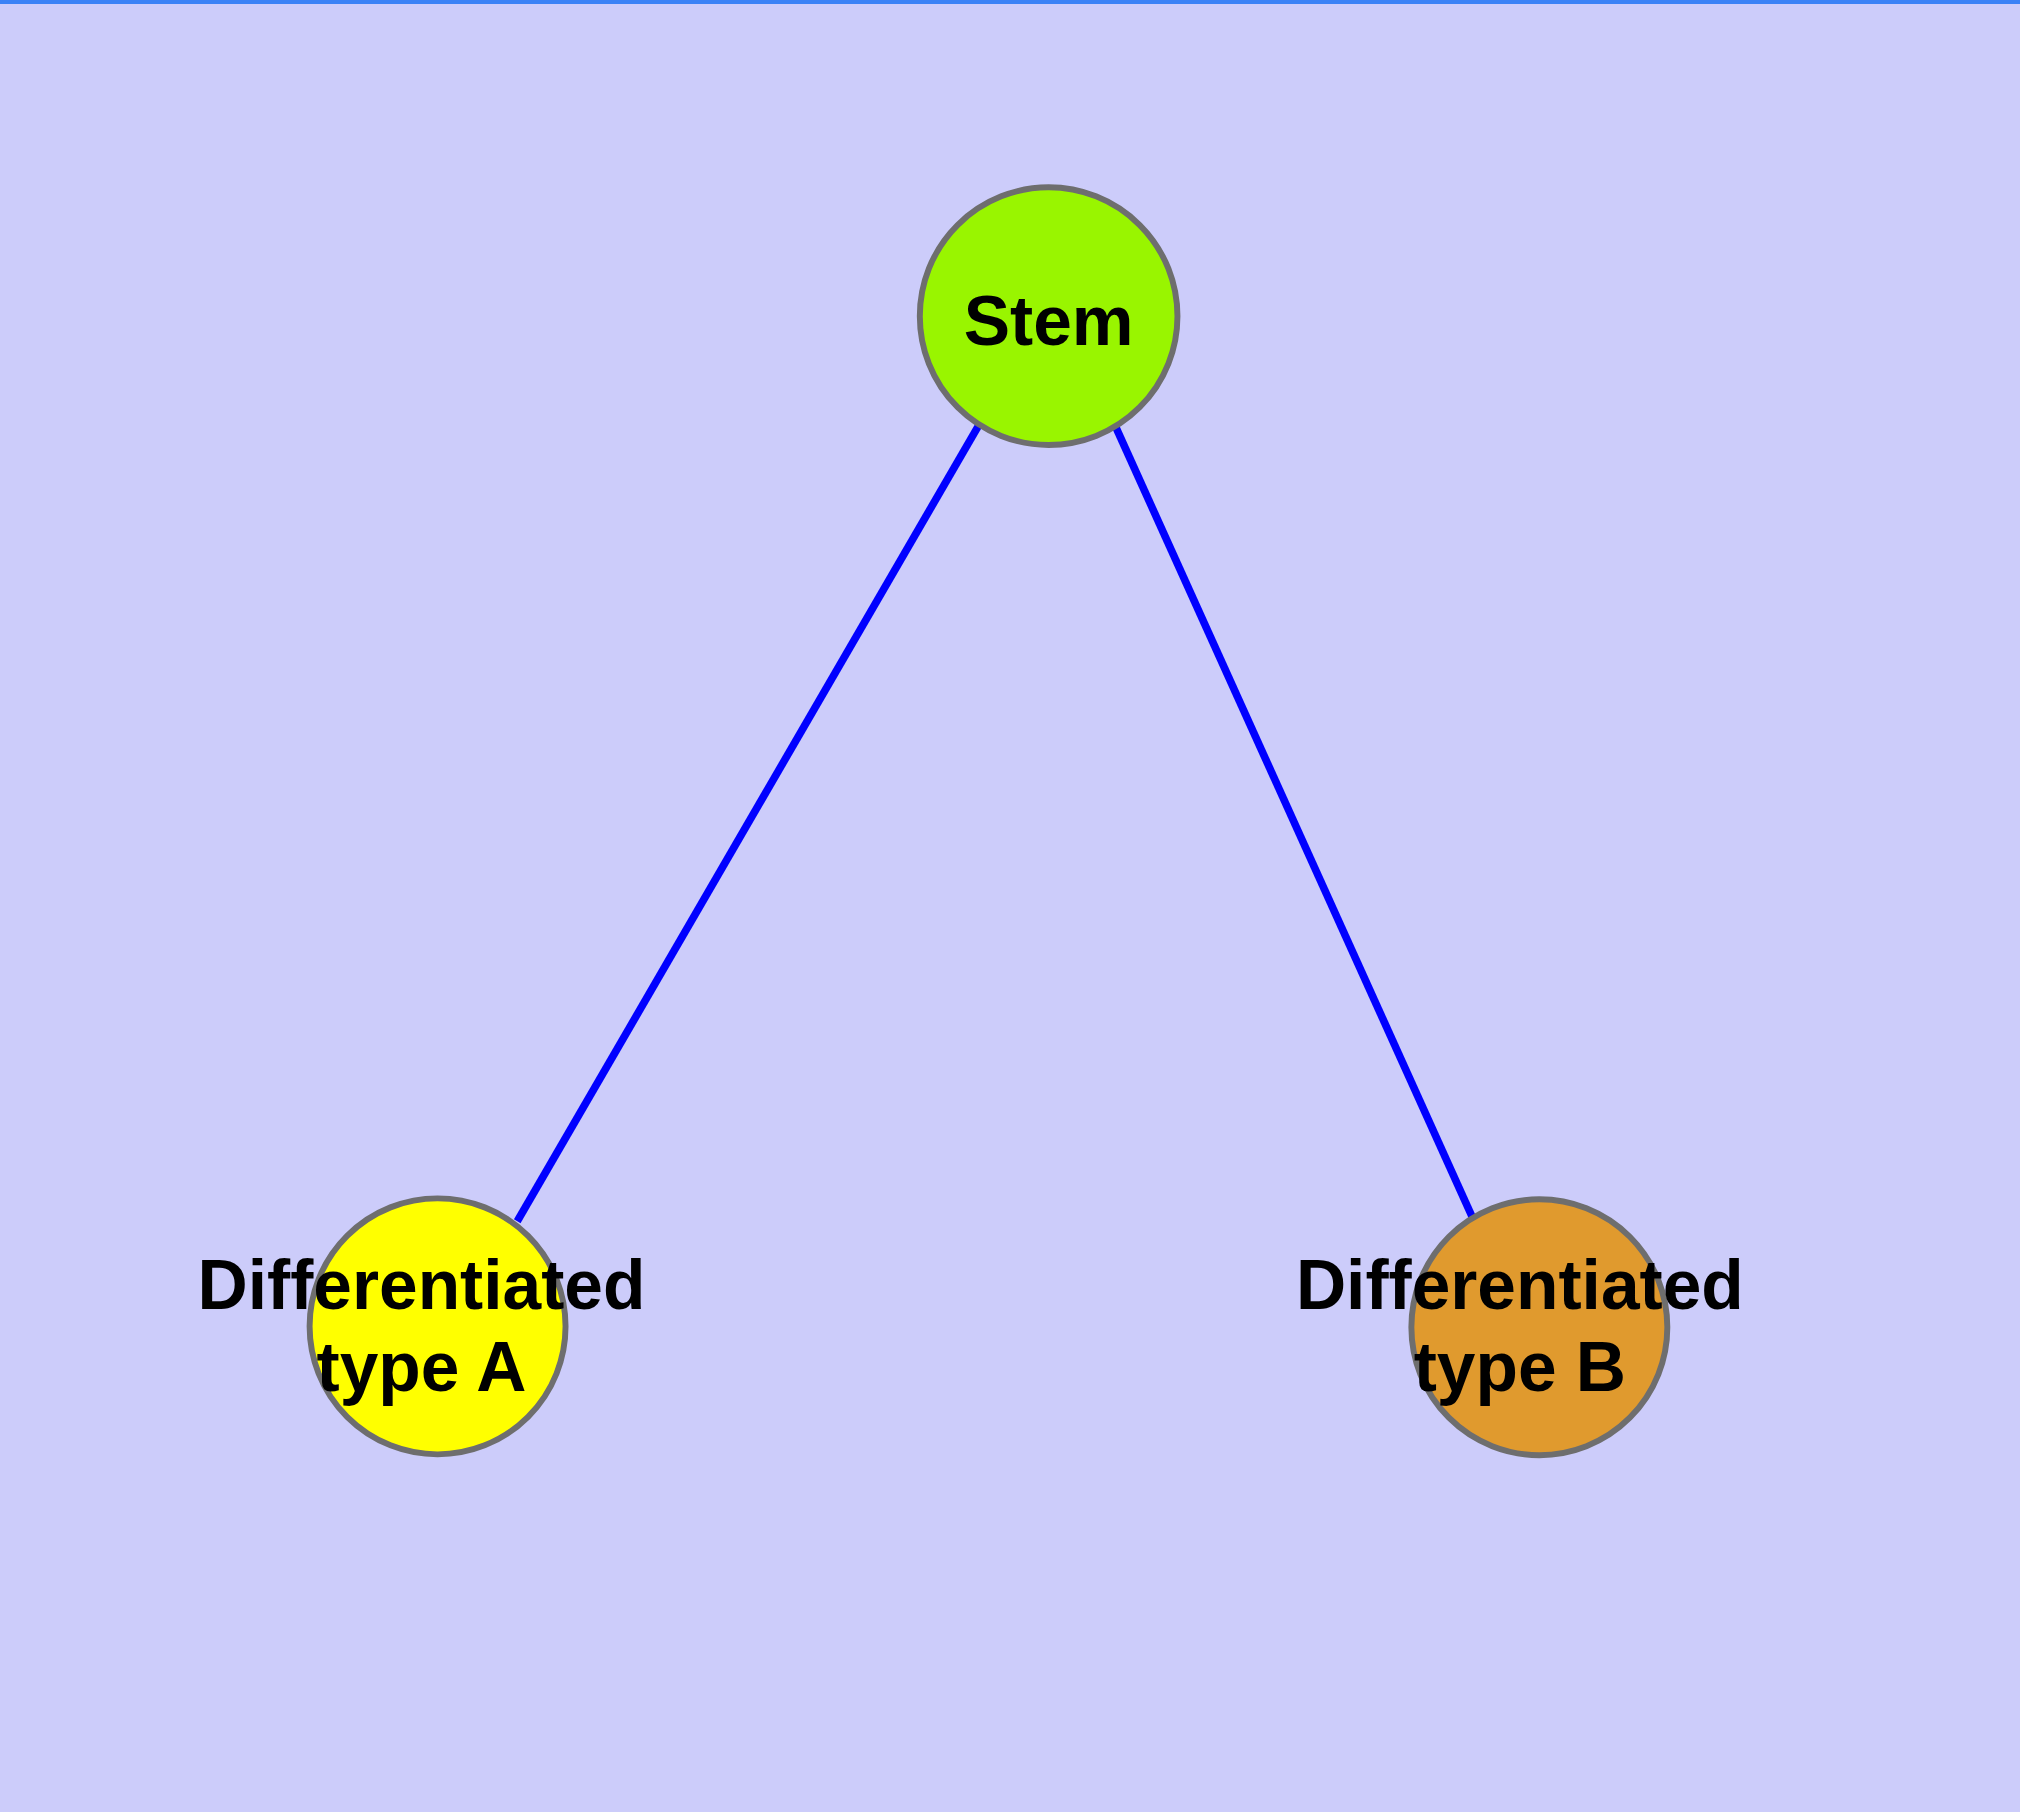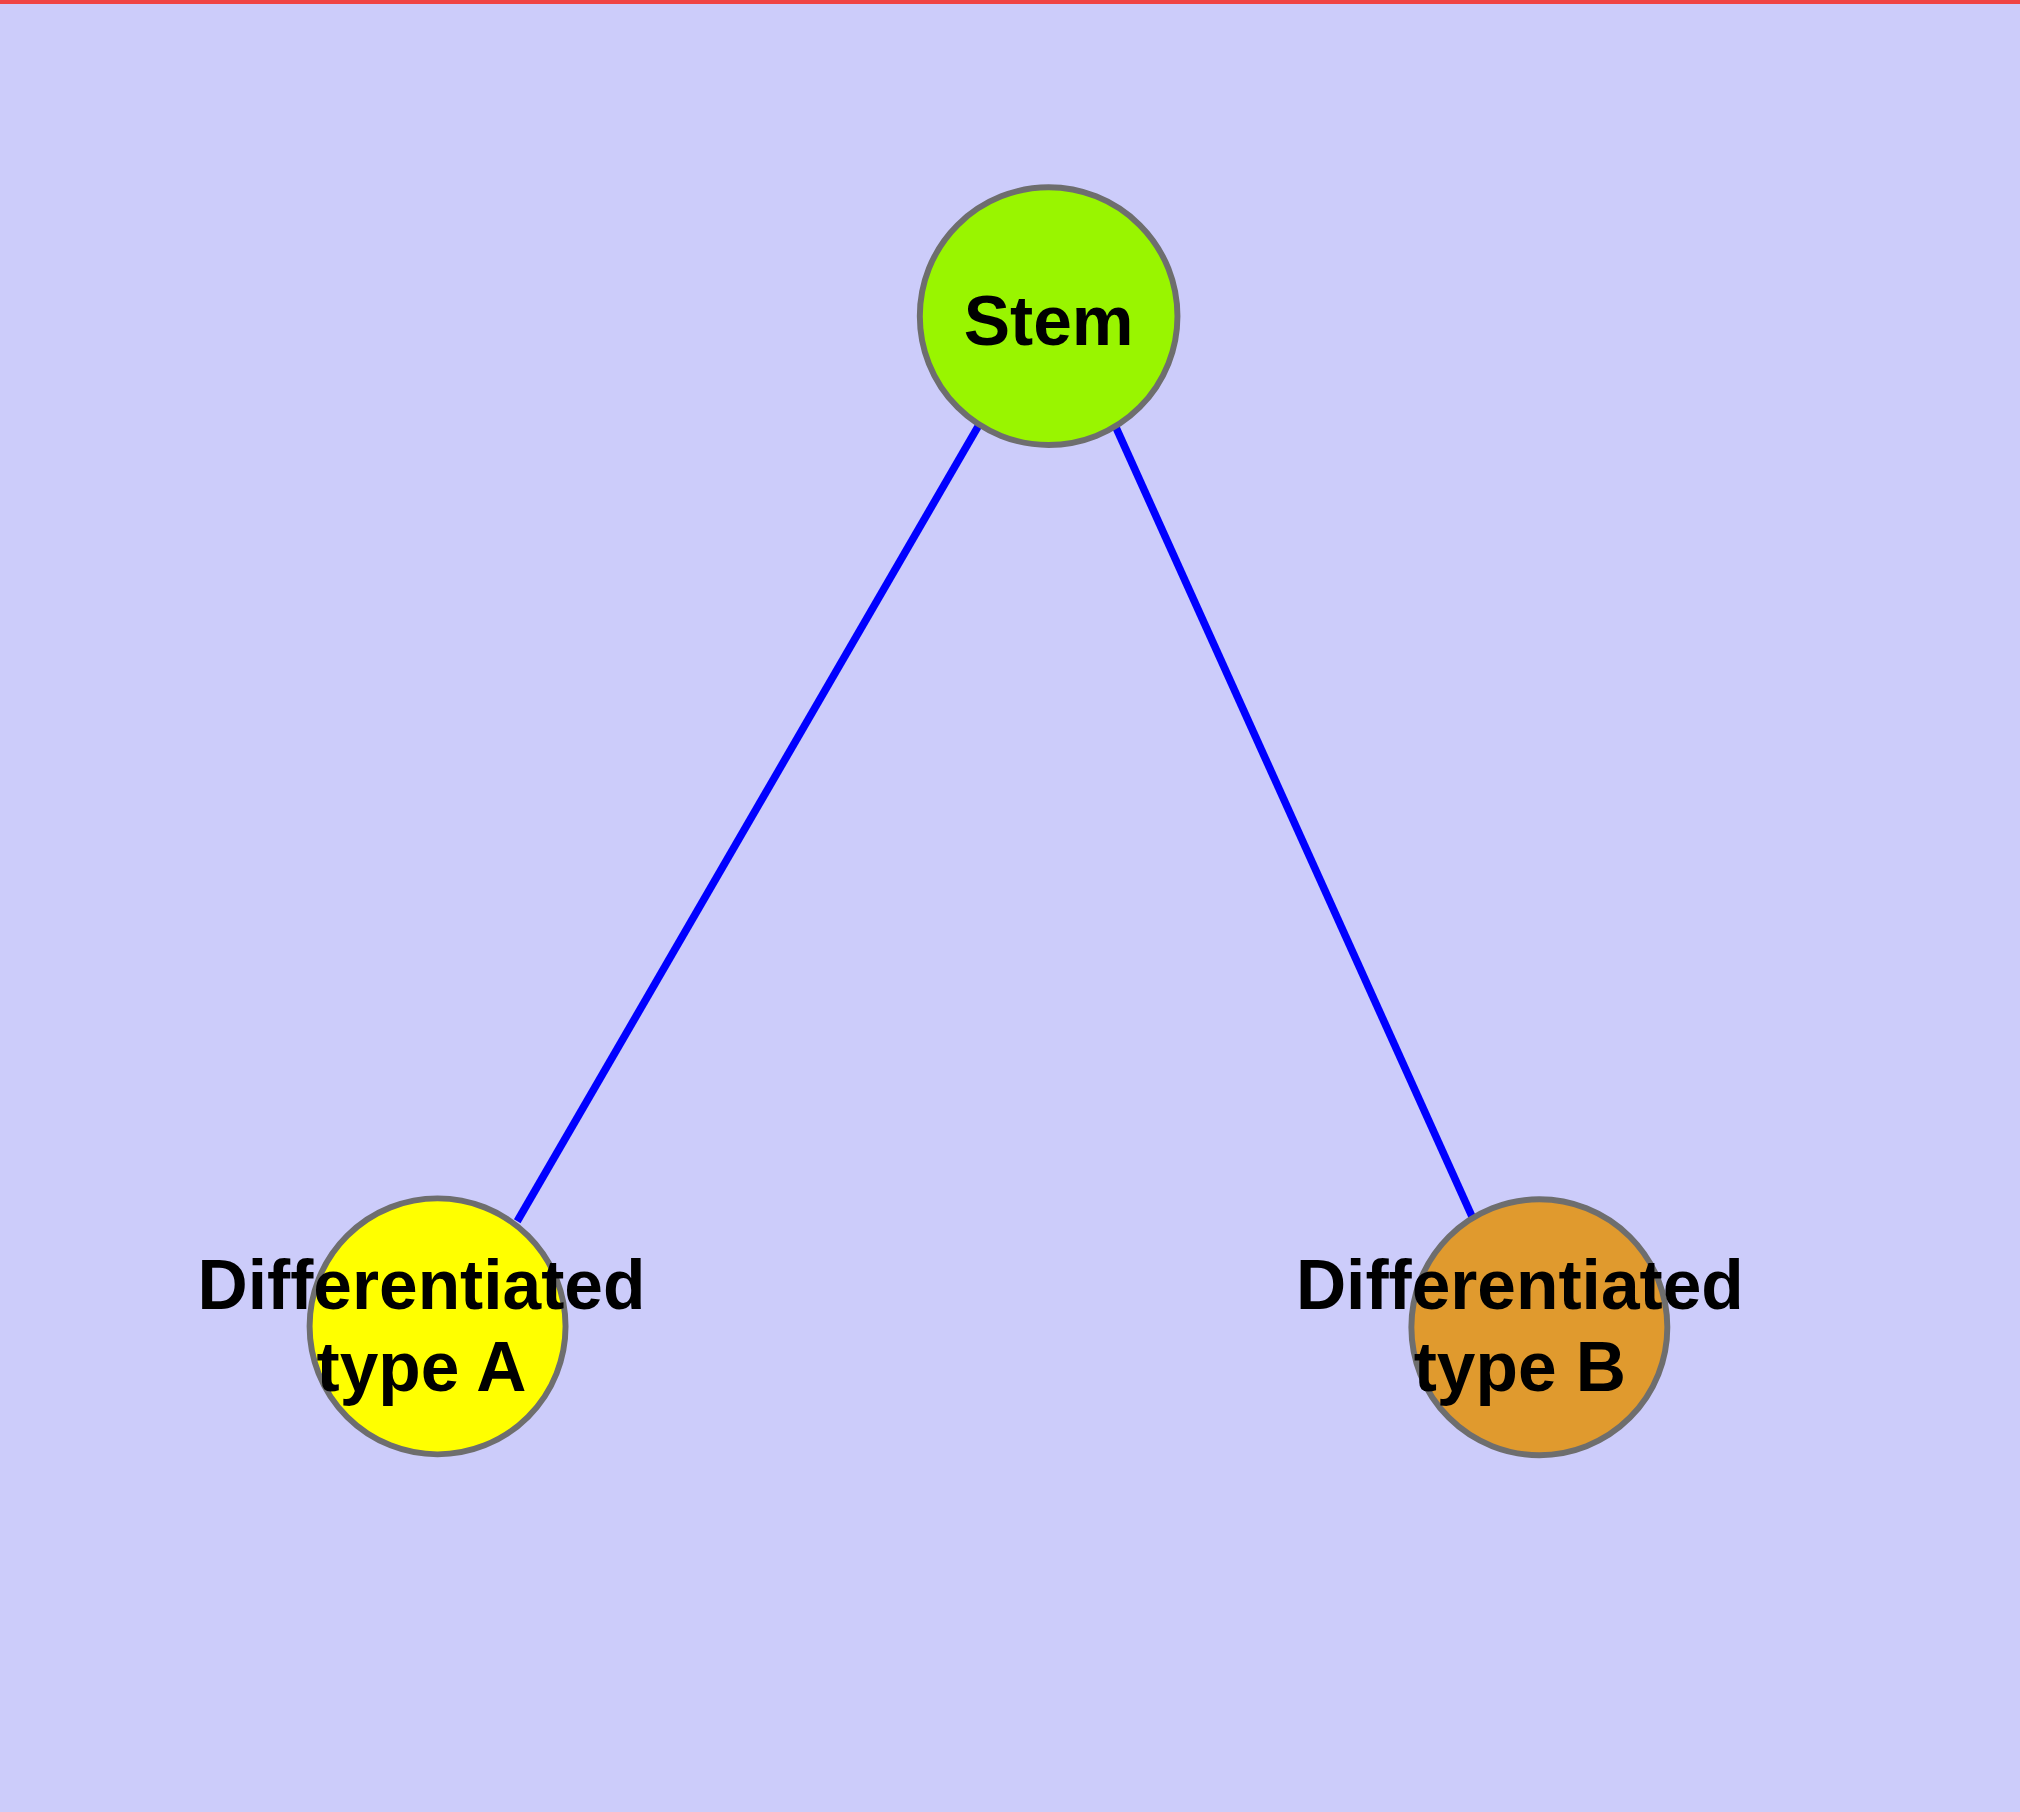--- a/index.html
+++ b/index.html
@@ -42,21 +42,21 @@
     font-weight: bold;
     fill: #000000;
     text-anchor: middle;
     dominant-baseline: middle;
     paint-order: normal;
   }
 </style>
 </head>
 <body>
 
-<div id="stage" style="background: #ef4444;">
+<div id="stage" style="background: #3b82f6;">
 
   <div id="canvas-bg" style="background: rgb(204, 204, 250);"></div>
 
   <svg id="graph-svg" viewBox="0 0 2384 2138" xmlns="http://www.w3.org/2000/svg">
 
     <g>
       <line class="edge-line" x1="1155" y1="501" x2="610" y2="1441" stroke="#0000ff" stroke-width="9"></line>
       <line class="edge-line" x1="1314" y1="499" x2="1740" y2="1443" stroke="#0000ff" stroke-width="9"></line>
     </g>
 

